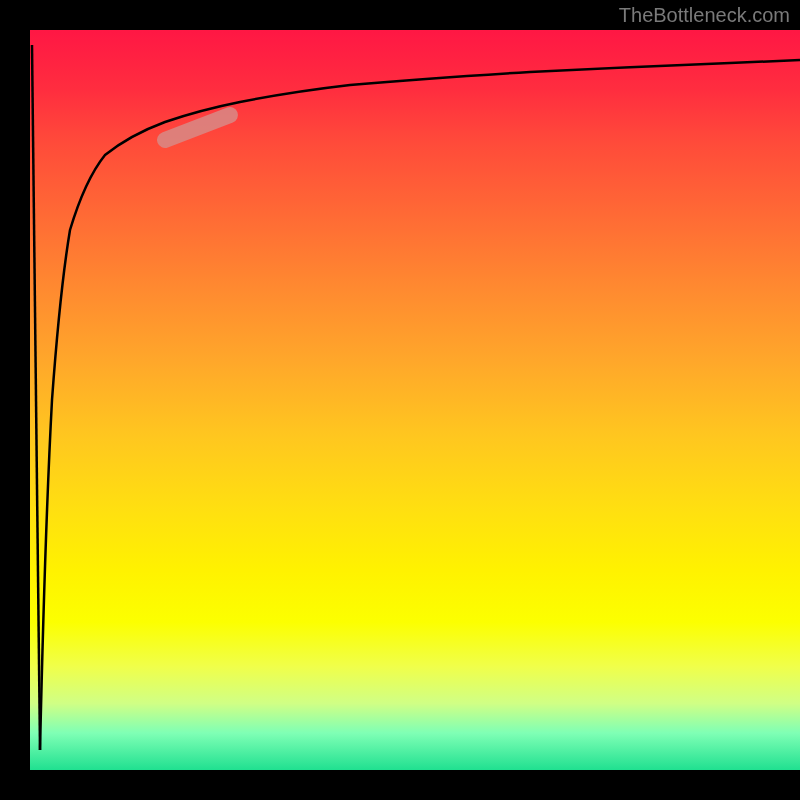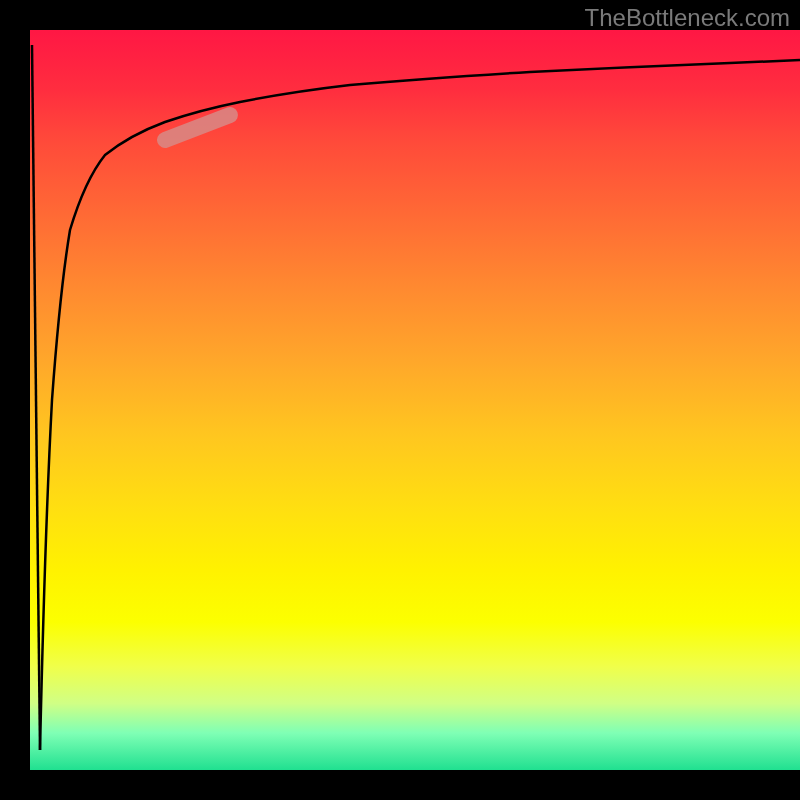--- a/index.html
+++ b/index.html
@@ -12,21 +12,21 @@
       height: 800px;
       background: #000;
       position: relative;
       font-family: Arial, sans-serif;
     }
     .watermark {
       position: absolute;
       top: 4px;
       right: 10px;
       color: #7a7a7a;
-      font-size: 24px;
+      font-size: 20px;
       font-weight: normal;
       z-index: 10;
     }
     .plot-area {
       position: absolute;
       left: 30px;
       top: 30px;
       width: 770px;
       height: 740px;
       background: linear-gradient(to bottom,

